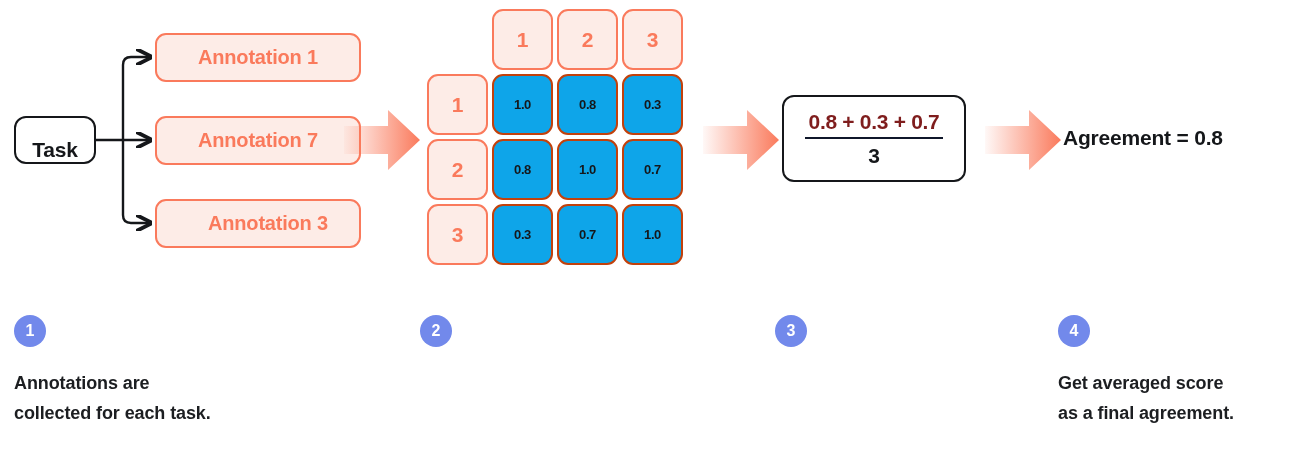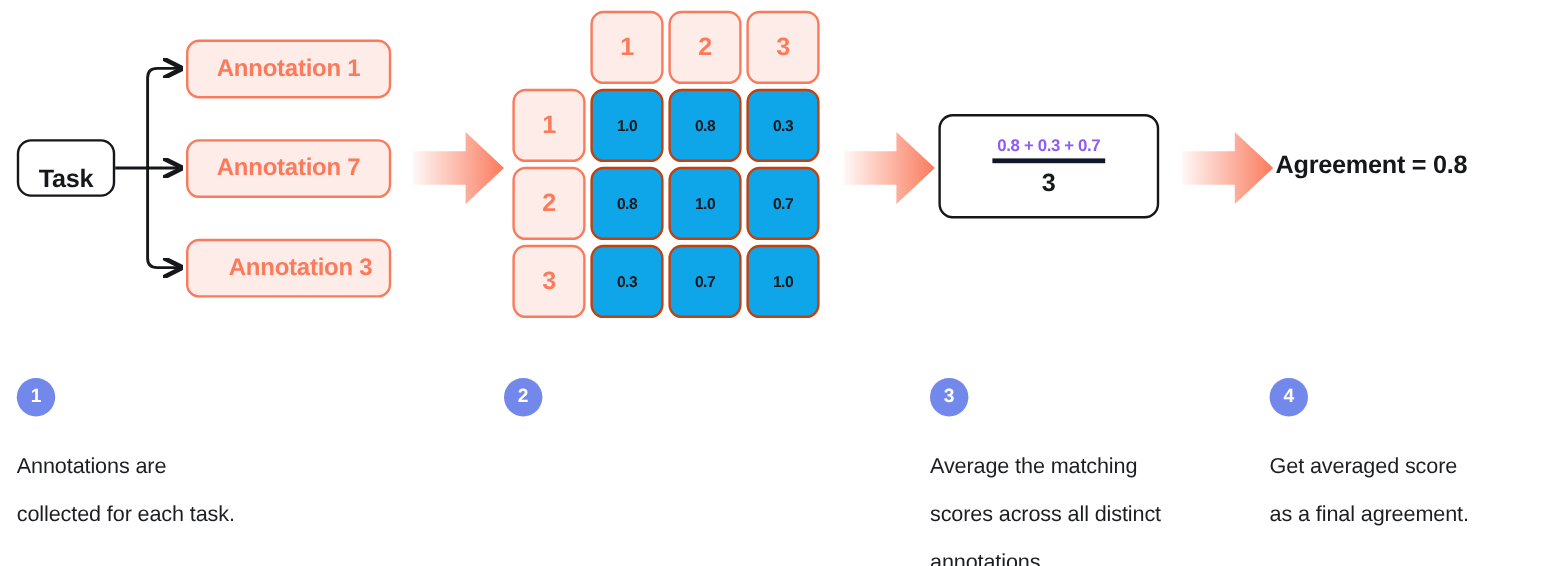--- a/index.html
+++ b/index.html
@@ -33,21 +33,21 @@
   #task-node .label {
     font-size: 21px;
     font-weight: 700;
     color: #15171a;
     letter-spacing: -0.2px;
   }
 
   
   .annotation-box {
     left: 155px;
-    width: 171px; height: 49px;
+    width: 206px; height: 49px;
     border: 2px solid #fa7a5c;
     border-radius: 11px;
     background: #fdece7;
     display: flex;
     align-items: center;
     justify-content: center;
     box-sizing: border-box;
   }
   .annotation-box .label {
     font-size: 20px;
@@ -110,26 +110,26 @@
     border: 2px solid #15171a;
     border-radius: 12px;
     background: #ffffff;
     display: flex;
     flex-direction: column;
     align-items: center;
     justify-content: center;
     box-sizing: border-box;
   }
   #formula-box .numerator {
-    font-size: 14px;
-    font-weight: 700;
-    color: #8b5cf6;
+    font-size: 21px;
+    font-weight: 700;
+    color: #7f1d1d;
     letter-spacing: -0.3px;
     padding: 0 4px 3px 4px;
-    border-bottom: 4px solid #0f172a;
+    border-bottom: 2px solid #0f172a;
   }
   #formula-box .denominator {
     font-size: 21px;
     font-weight: 700;
     color: #15171a;
     padding-top: 5px;
   }
 
   
   #result-text {
@@ -153,23 +153,23 @@
     color: #ffffff;
     display: flex;
     align-items: center;
     justify-content: center;
     font-size: 16px;
     font-weight: 600;
   }
   .step-text {
     margin-top: 21px;
     font-size: 18px;
-    line-height: 40px;
+    line-height: 30px;
     color: #1c1e21;
-    font-weight: 400;
+    font-weight: 700;
     letter-spacing: -0.1px;
     white-space: pre-line;
   }
   #step-1 { left: 14px; }
   #step-2 { left: 420px; }
   #step-3 { left: 775px; }
   #step-4 { left: 1058px; }
 </style>
 </head>
 <body>
@@ -267,21 +267,18 @@
 <div class="abs step" id="step-1">
   <div class="step-badge">1</div>
   <div class="step-text">Annotations are
 collected for each task.</div>
 </div>
 <div class="abs step" id="step-2">
   <div class="step-badge">2</div>
 </div>
 <div class="abs step" id="step-3">
   <div class="step-badge">3</div>
-  <div class="step-text">Average the matching
-scores across all distinct
-annotations.</div>
 </div>
 <div class="abs step" id="step-4">
   <div class="step-badge">4</div>
   <div class="step-text">Get averaged score
 as a final agreement.</div>
 </div>
 
 </body></html>

